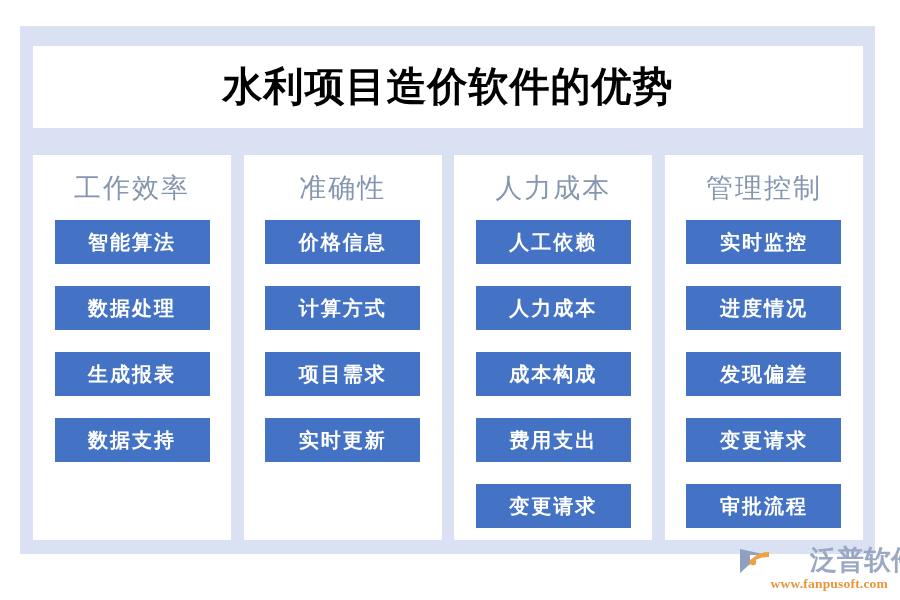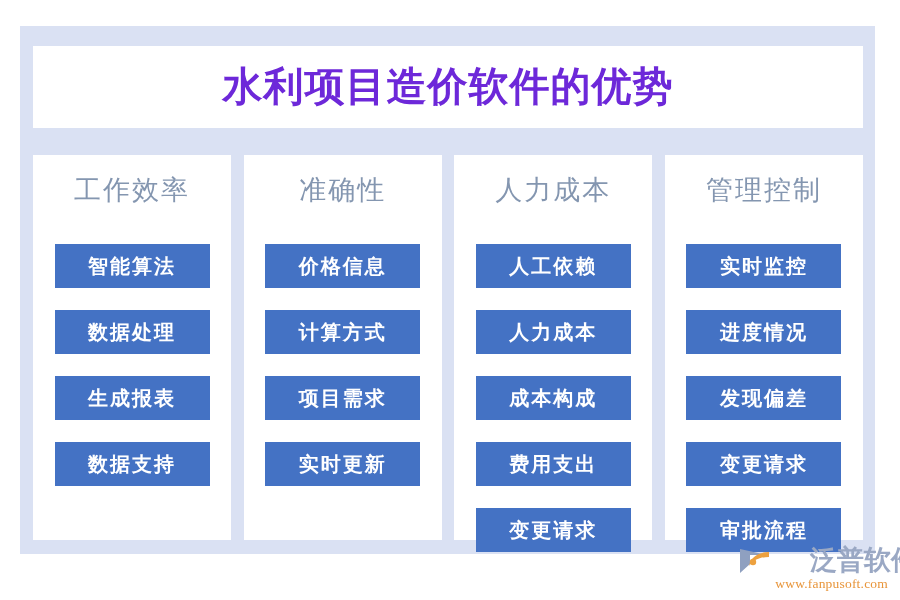--- a/index.html
+++ b/index.html
@@ -40,21 +40,21 @@
     height: 82px;
     background: #ffffff;
     display: flex;
     align-items: center;
     justify-content: center;
   }
   .title-text {
     font-family: "Liberation Serif", "DejaVu Serif", serif;
     font-size: 40px;
     font-weight: bold;
-    color: #6d28d9;
+    color: #000000;
     letter-spacing: 1px;
     line-height: 1;
     white-space: nowrap;
   }
 
   
   .columns {
     position: absolute;
     left: 33px;
     top: 155px;
@@ -68,27 +68,27 @@
     width: 198px;
     background: #ffffff;
     display: flex;
     flex-direction: column;
     align-items: center;
     box-sizing: border-box;
     padding-top: 22px;
   }
 
   .col-header {
-    font-family: Liberation Sans, sans-serif;
+    font-family: Liberation Mono, monospace;
     font-size: 27px;
     font-weight: normal;
     color: #8496b0;
     letter-spacing: 2px;
     line-height: 1;
-    margin-bottom: 40px;
+    margin-bottom: 16px;
     white-space: nowrap;
   }
 
   .items {
     display: flex;
     flex-direction: column;
     gap: 22px;
     width: 100%;
     align-items: center;
   }
@@ -134,21 +134,21 @@
     font-size: 27px;
     font-weight: bold;
     color: #9aa8c4;
     letter-spacing: 0px;
     line-height: 1;
     white-space: nowrap;
   }
   .logo-url {
     font-family: "Liberation Serif", "DejaVu Serif", serif;
     font-size: 13.5px;
-    font-weight: normal;
+    font-weight: bold;
     color: #e8953a;
     letter-spacing: 0.2px;
     text-align: right;
     line-height: 1;
     margin-top: 1px;
     white-space: nowrap;
   }
 </style>
 </head>
 <body>

